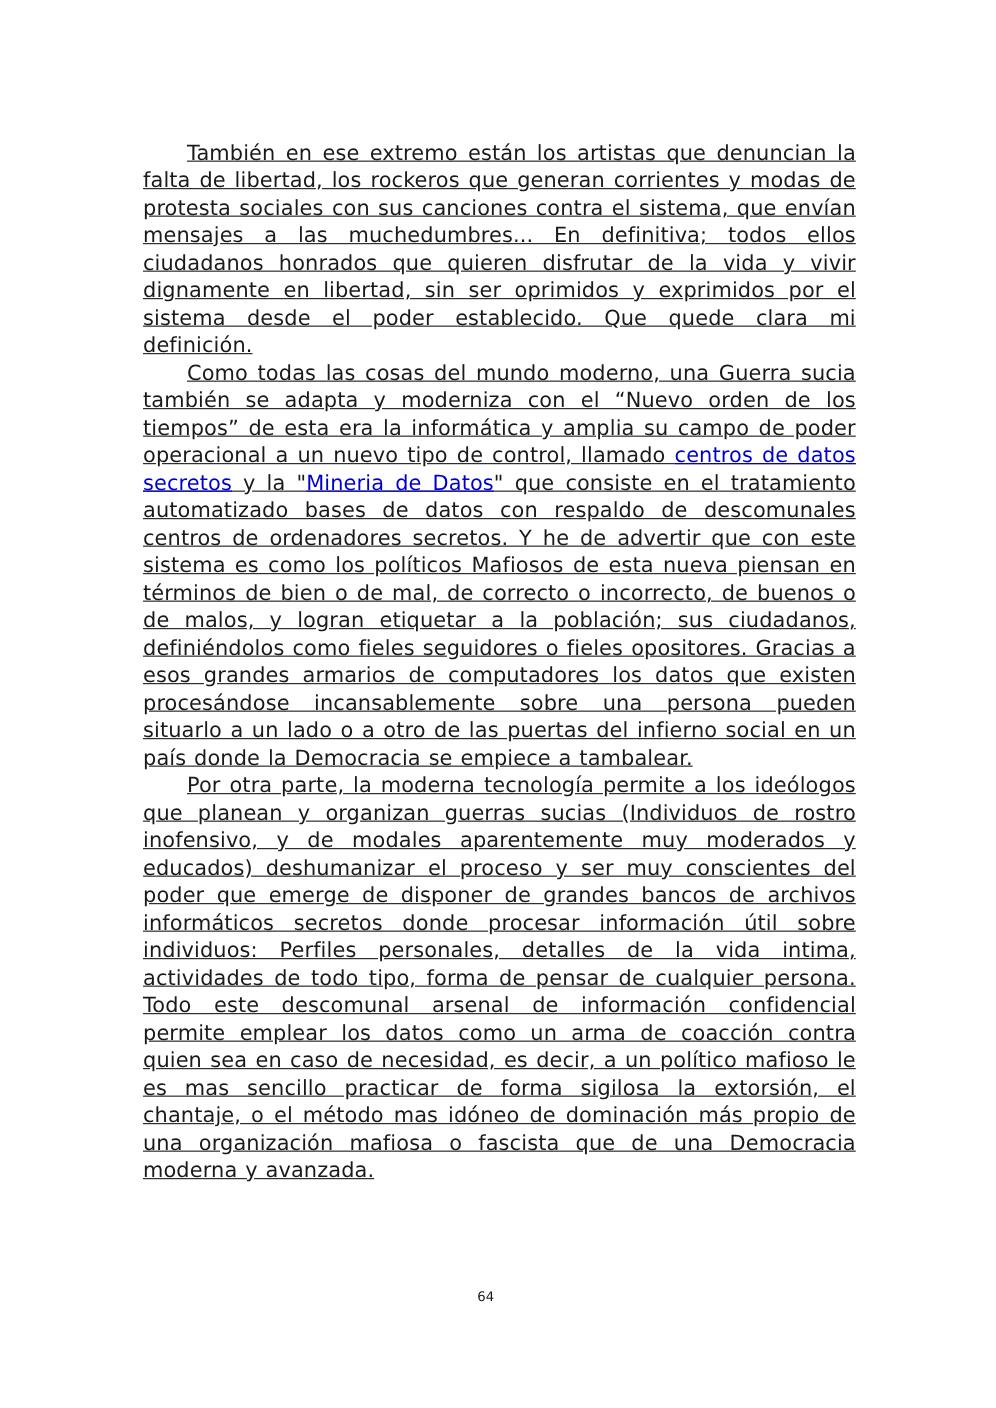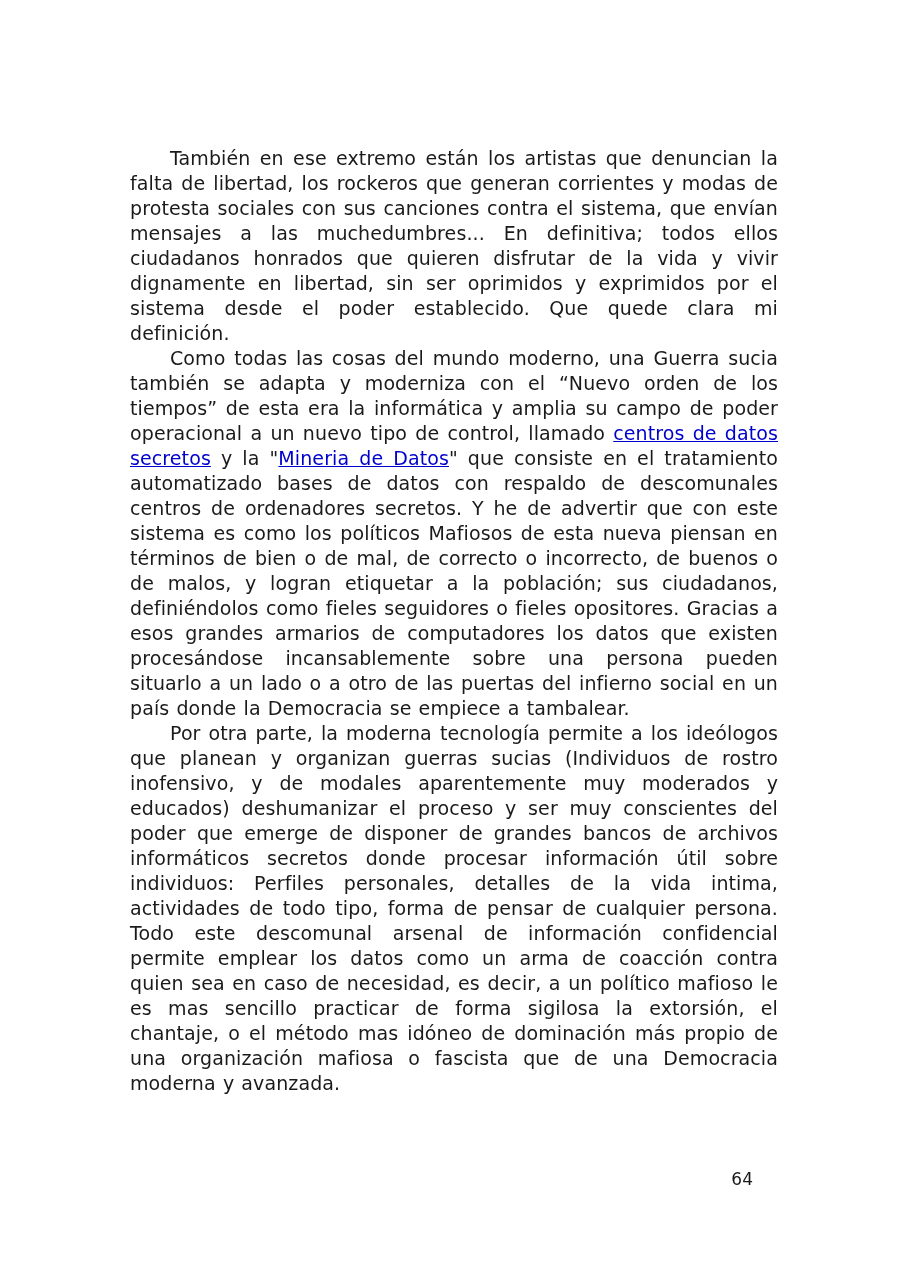--- a/index.html
+++ b/index.html
@@ -17,45 +17,46 @@
   }
   .page {
     position: relative;
     width: 905px;
     height: 1280px;
     background: #ffffff;
   }
   .text-block {
     position: absolute;
     left: 130px;
-    top: 146px;
+    top: 127px;
     width: 648px;
     font-size: 19px;
     line-height: 25px;
     text-align: justify;
     letter-spacing: 0.1px;
     word-spacing: 1px;
+    text-decoration: underline;
   }
   p.para {
     margin: 0;
     padding: 0;
     text-indent: 40px;
   }
   .link {
     color: #0000CC;
     text-decoration: underline;
     cursor: pointer;
   }
   .page-number {
     position: absolute;
     left: 130px;
     top: 1168px;
     width: 623px;
-    text-align: right;
-    font-size: 17px;
+    text-align: center;
+    font-size: 12px;
     line-height: 22px;
     color: #1a1a1a;
   }
 </style>
 </head>
 <body>
 
 <div class="page">
 
   <div class="text-block">

